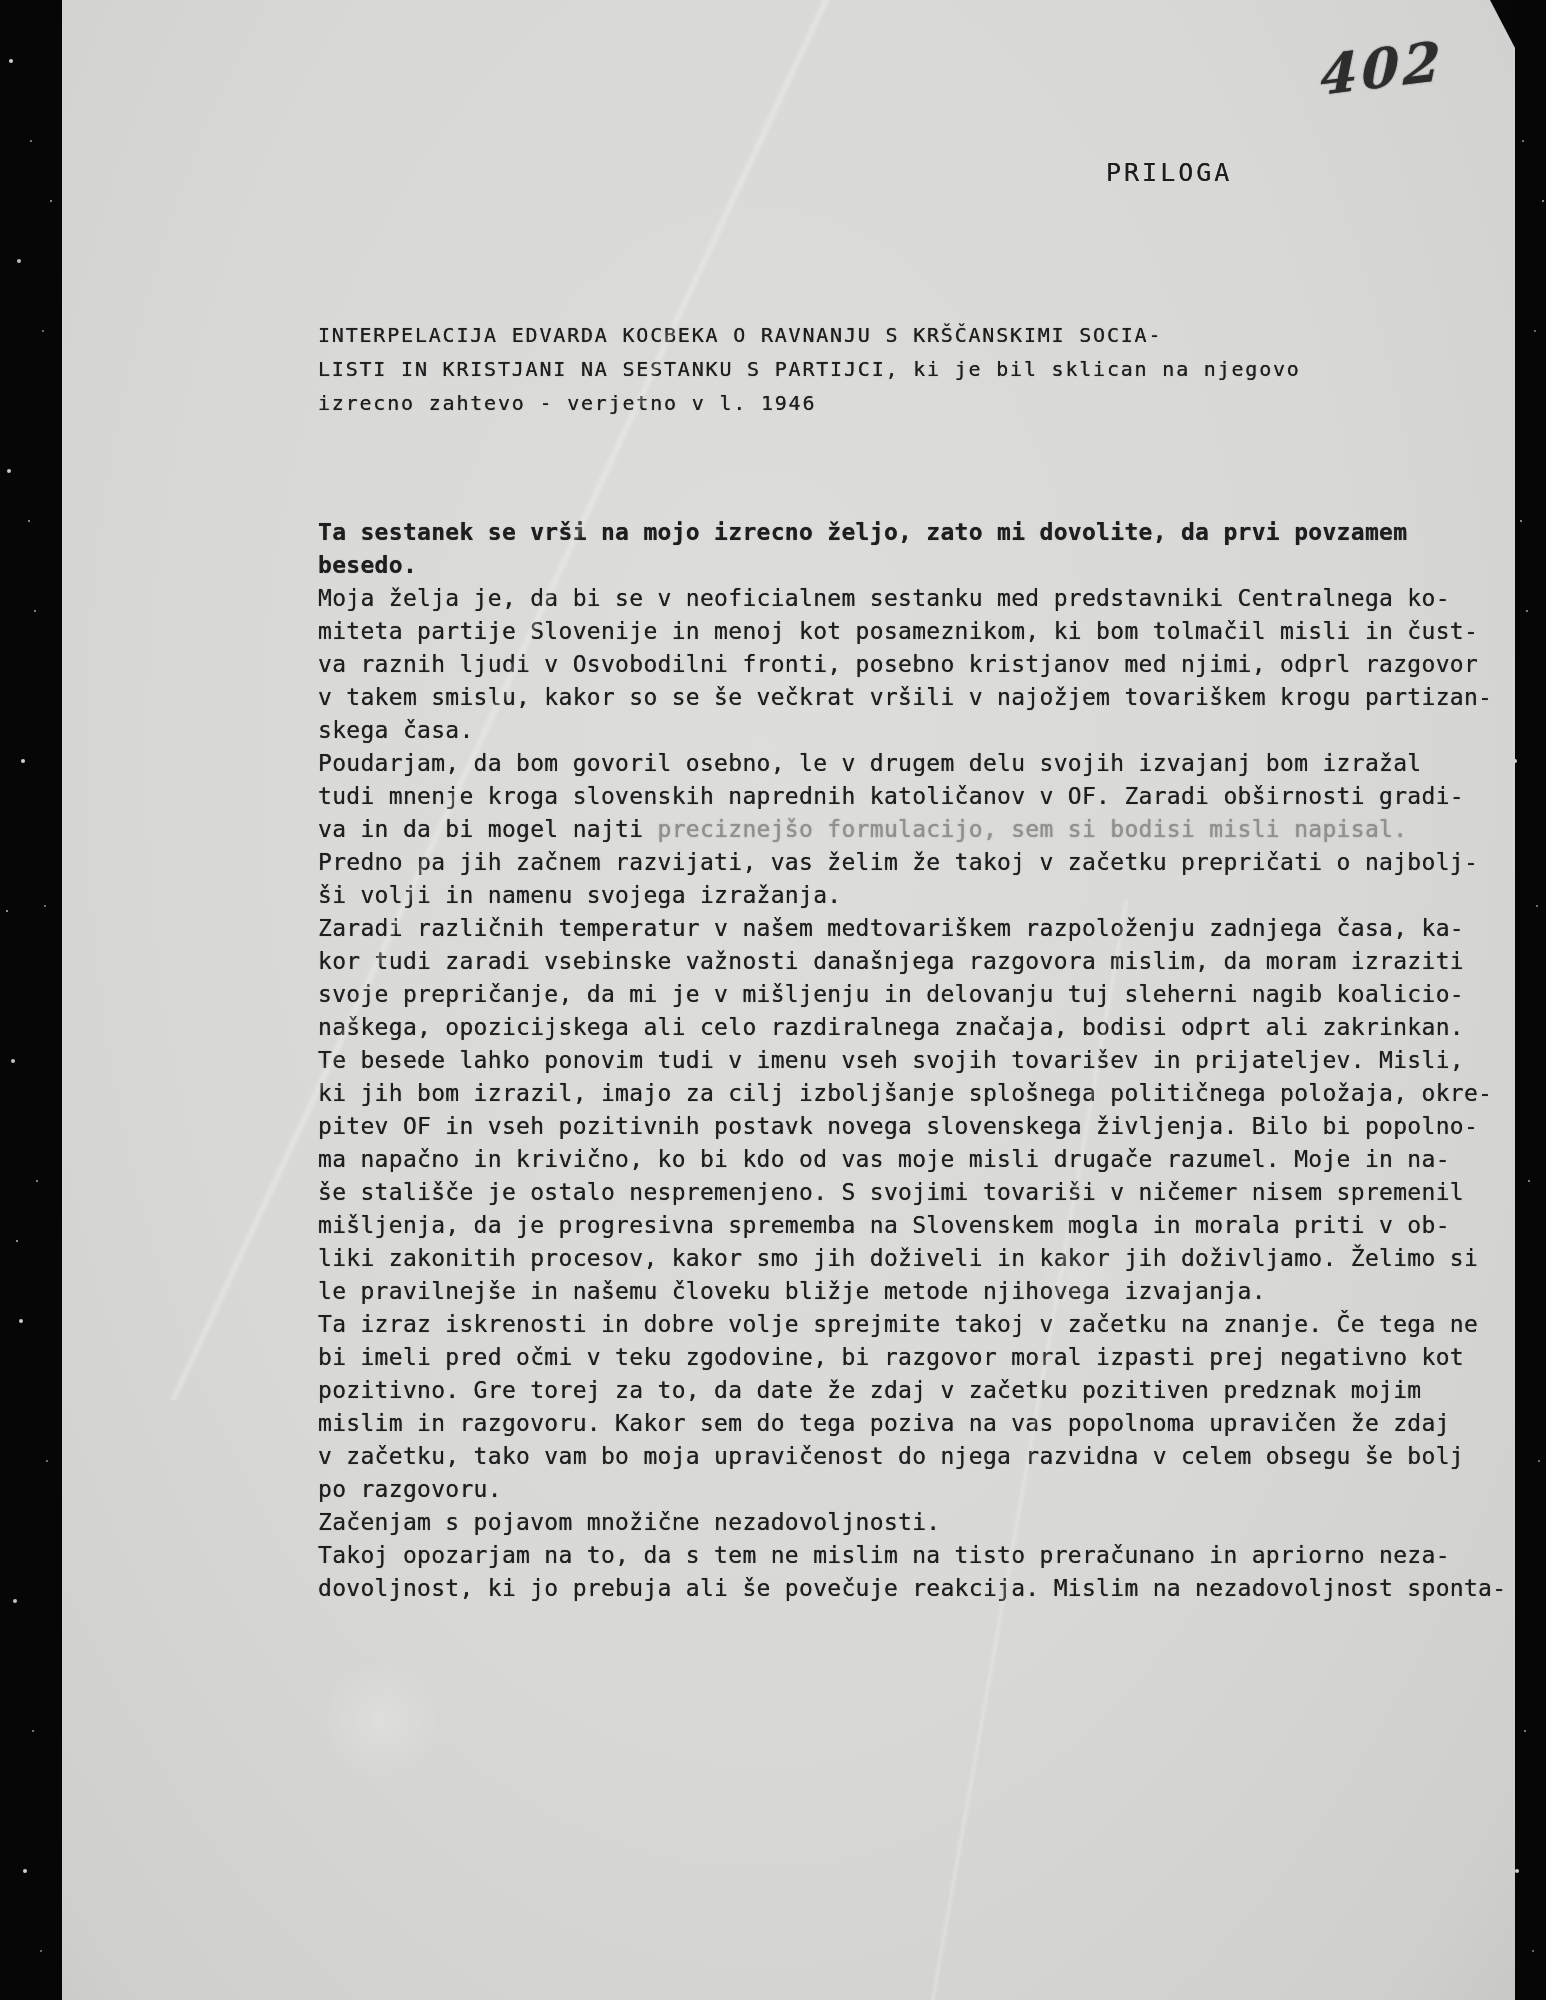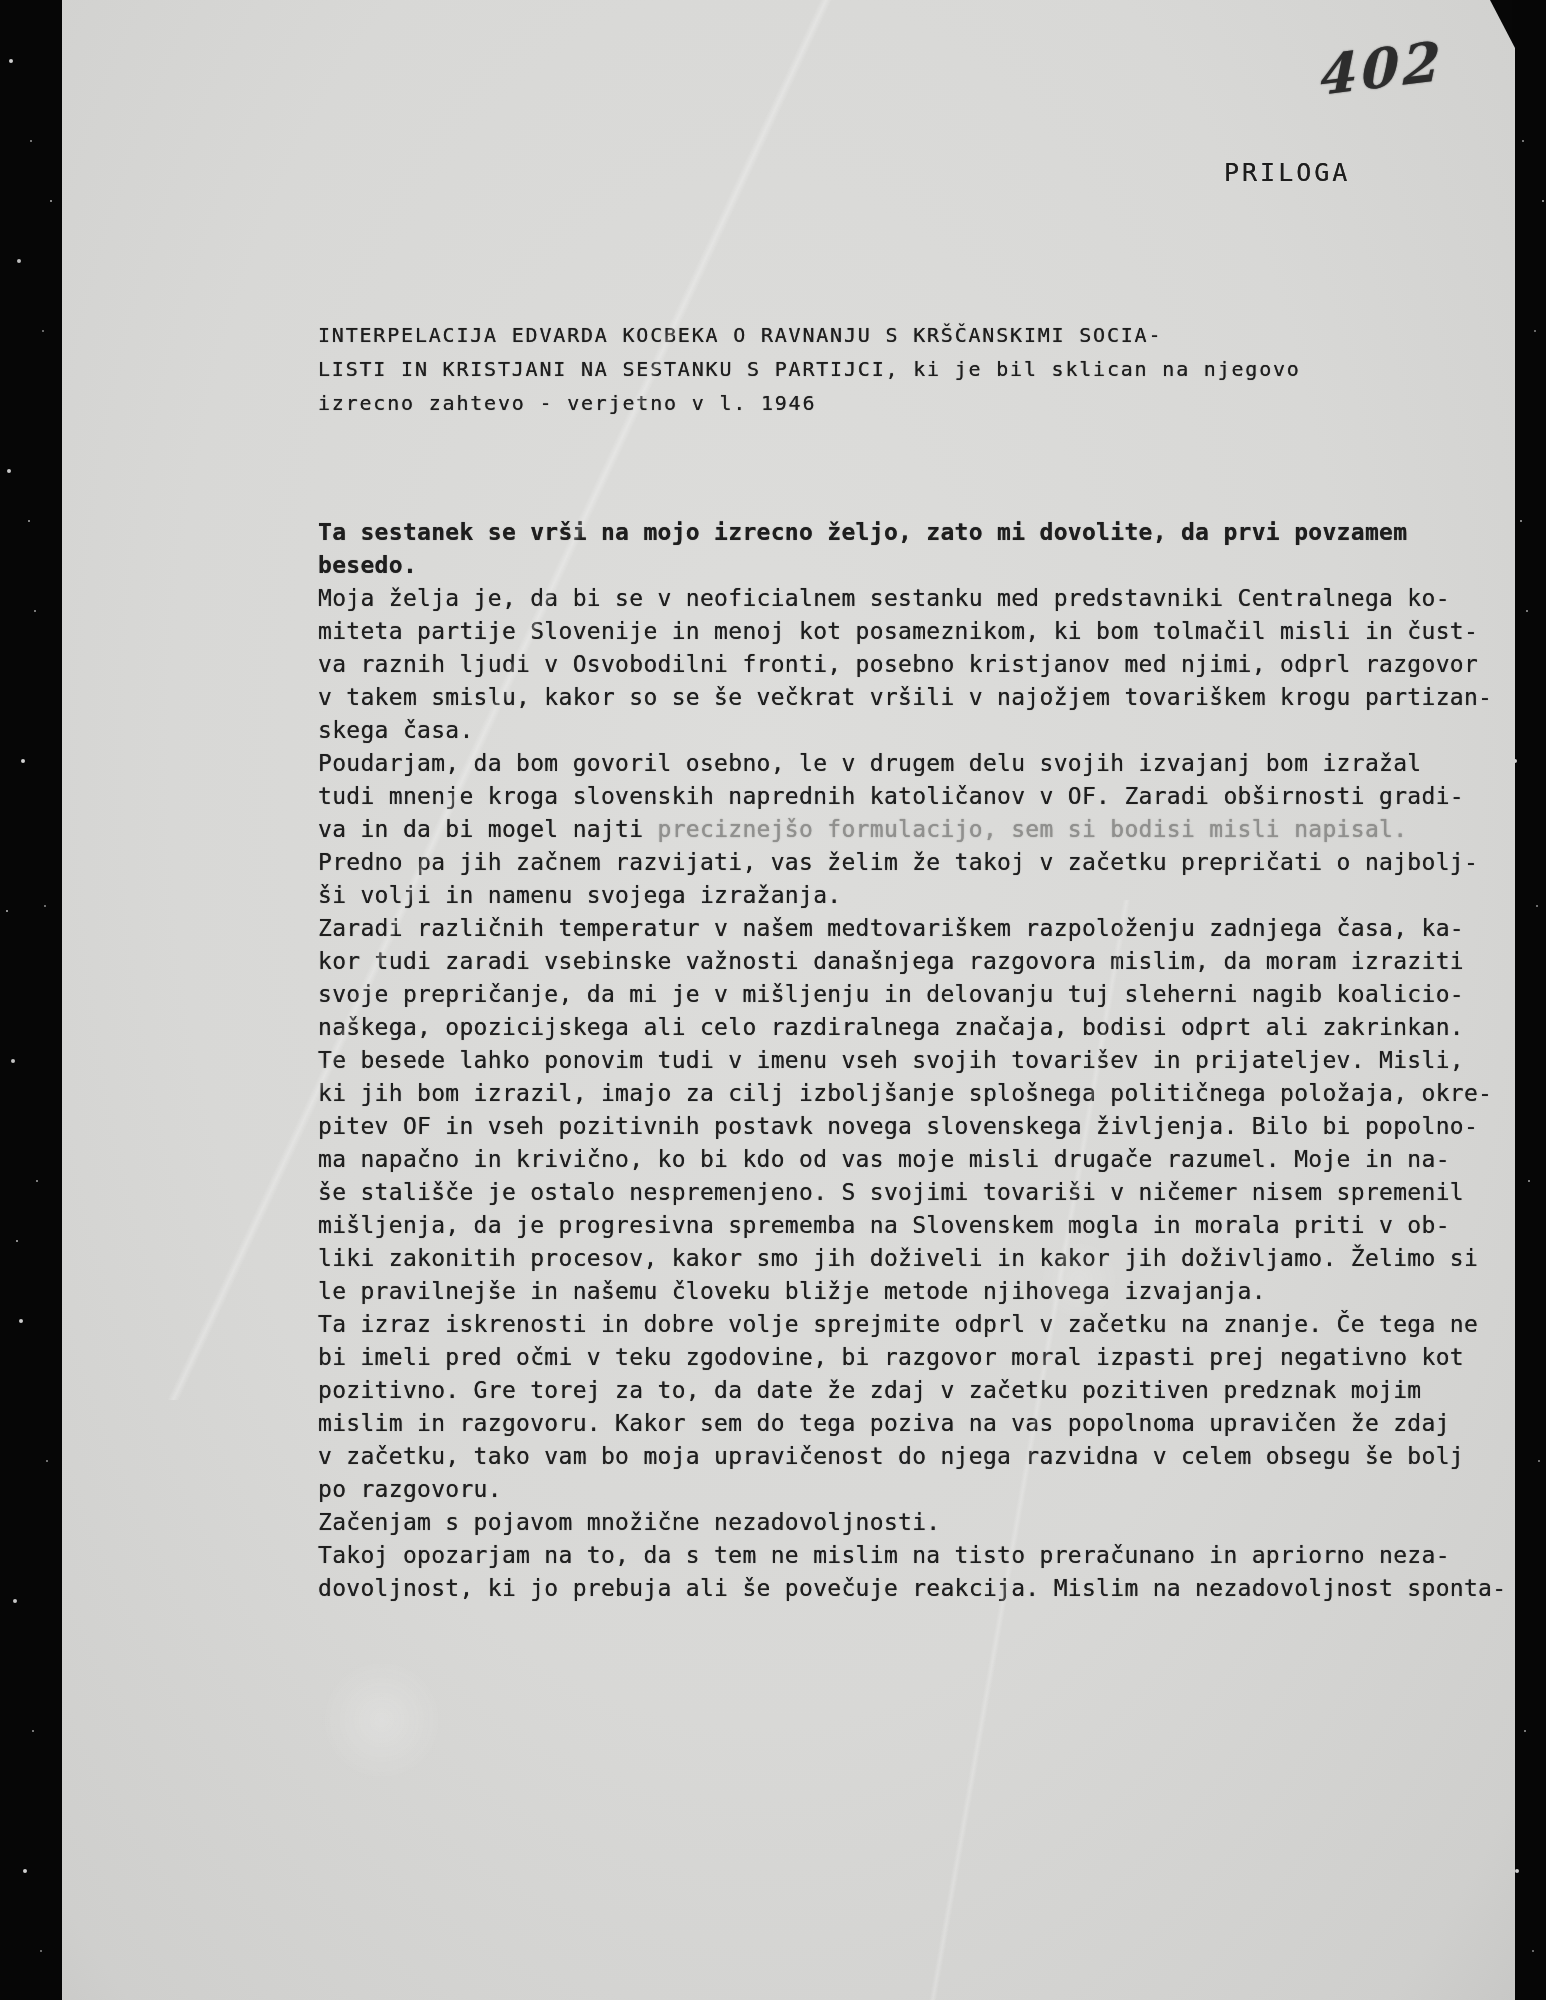--- a/index.html
+++ b/index.html
@@ -71,21 +71,21 @@
     font-style: italic;
     font-size: 54px;
     font-weight: bold;
     color: #2d2d2d;
     transform: rotate(-7deg) skewX(-8deg);
     letter-spacing: 4px;
     text-shadow: 0 0 1.5px rgba(40,40,40,0.8);
   }
   .priloga {
     position: absolute;
-    left: 1162px;
+    left: 1044px;
     top: 158px;
     font-size: 25px;
     letter-spacing: 3px;
     color: #1d1d1d;
     text-shadow: 0 0 0.6px rgba(25,25,25,0.8);
   }
   .doc {
     position: absolute;
     left: 256px;
     top: 318px;
@@ -161,21 +161,21 @@
             <div class="line">Te besede lahko ponovim tudi v imenu vseh svojih tovarišev in prijateljev. Misli,</div>
             <div class="line">ki jih bom izrazil, imajo za cilj izboljšanje splošnega političnega položaja, okre-</div>
             <div class="line">pitev OF in vseh pozitivnih postavk novega slovenskega življenja. Bilo bi popolno-</div>
             <div class="line">ma napačno in krivično, ko bi kdo od vas moje misli drugače razumel. Moje in na-</div>
             <div class="line">še stališče je ostalo nespremenjeno. S svojimi tovariši v ničemer nisem spremenil</div>
             <div class="line">mišljenja, da je progresivna sprememba na Slovenskem mogla in morala priti v ob-</div>
             <div class="line">liki zakonitih procesov, kakor smo jih doživeli in kakor jih doživljamo. Želimo si</div>
             <div class="line">le pravilnejše in našemu človeku bližje metode njihovega izvajanja.</div>
           </div>
           <div class="para">
-            <div class="line">Ta izraz iskrenosti in dobre volje sprejmite odprl v začetku na znanje. Če tega ne</div>
+            <div class="line">Ta izraz iskrenosti in dobre volje sprejmite takoj v začetku na znanje. Če tega ne</div>
             <div class="line">bi imeli pred očmi v teku zgodovine, bi razgovor moral izpasti prej negativno kot</div>
             <div class="line">pozitivno. Gre torej za to, da date že zdaj v začetku pozitiven predznak mojim</div>
             <div class="line">mislim in razgovoru. Kakor sem do tega poziva na vas popolnoma upravičen že zdaj</div>
             <div class="line">v začetku, tako vam bo moja upravičenost do njega razvidna v celem obsegu še bolj</div>
             <div class="line">po razgovoru.</div>
           </div>
           <div class="para">
             <div class="line">Začenjam s pojavom množične nezadovoljnosti.</div>
           </div>
           <div class="para">

